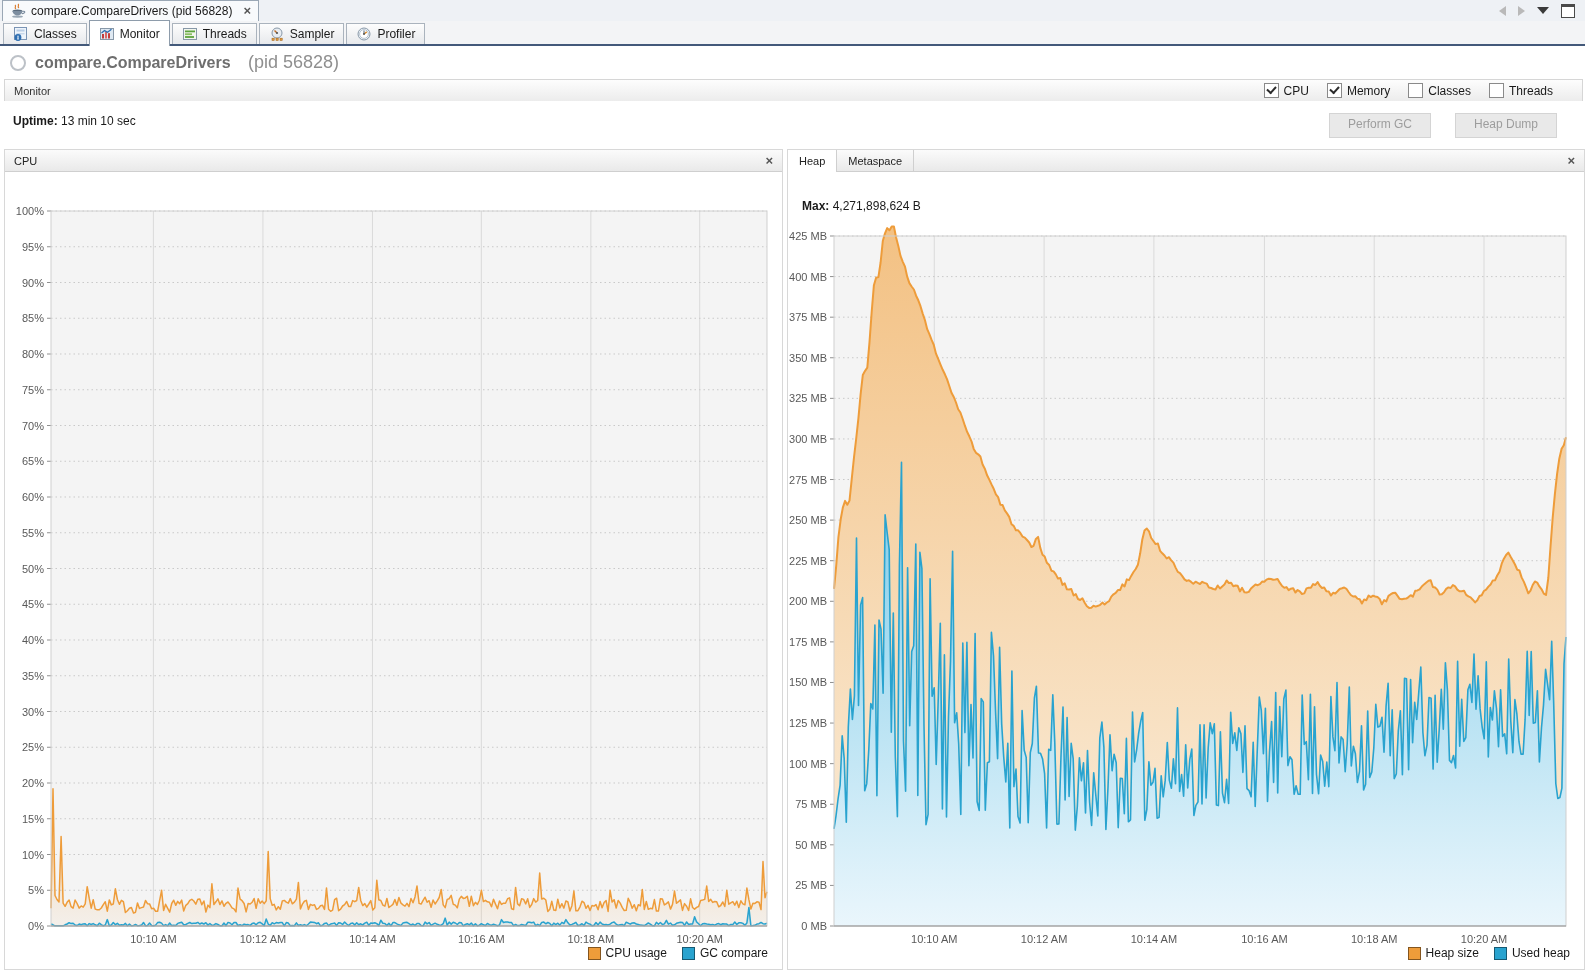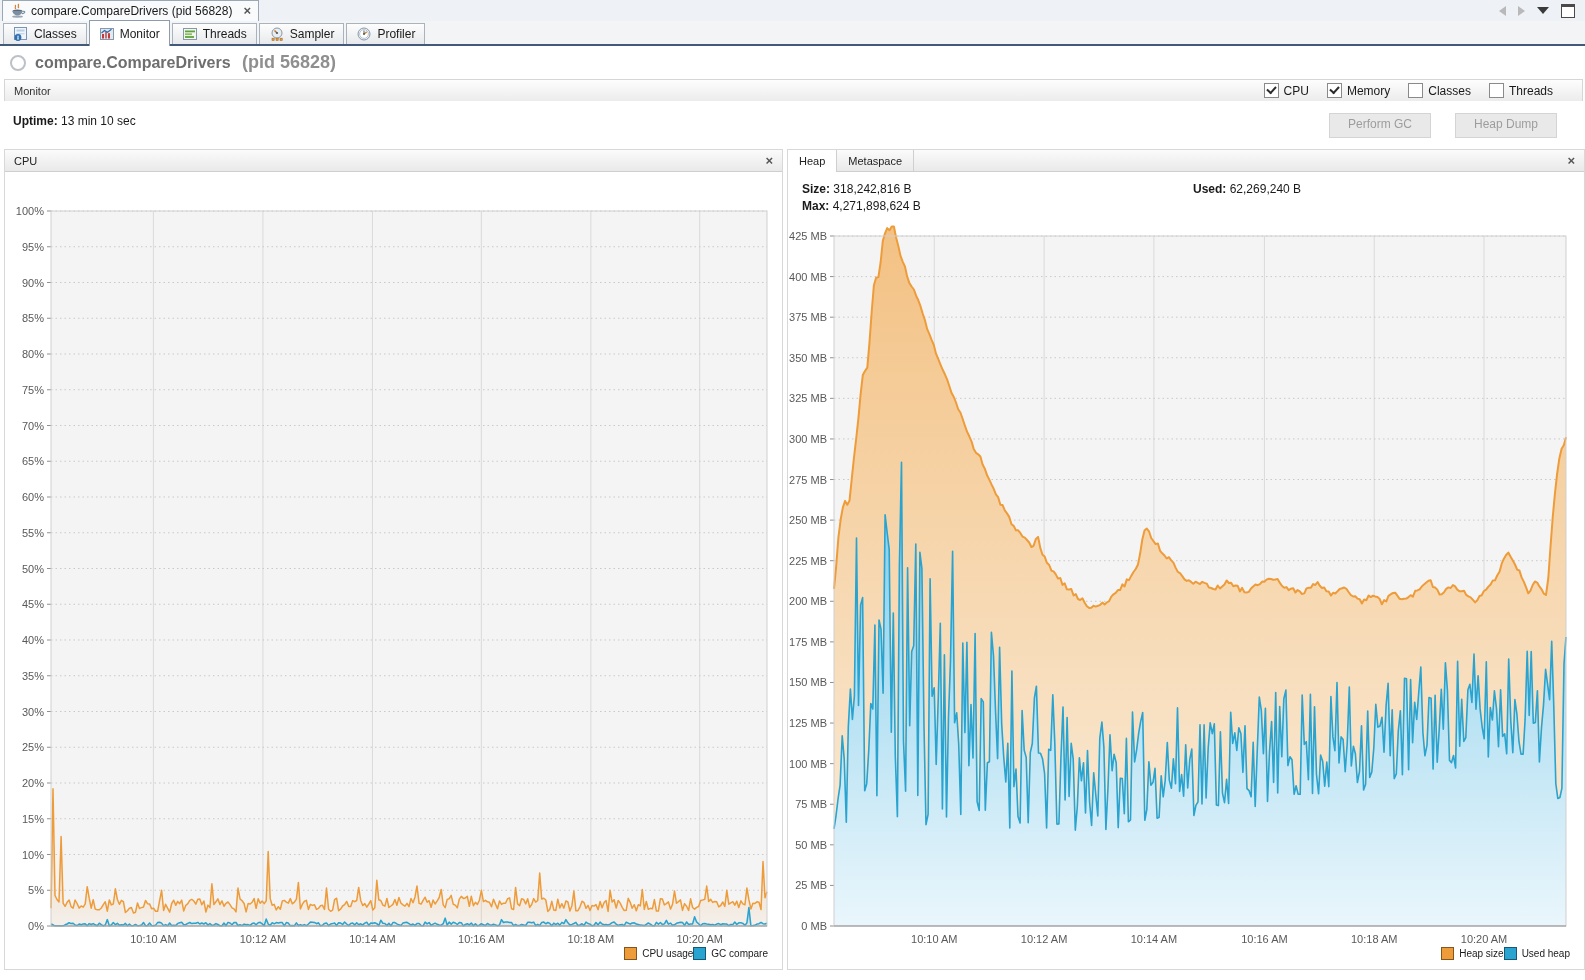--- a/index.html
+++ b/index.html
@@ -21,21 +21,21 @@
   .toolbar{position:absolute;top:21px;left:0;right:0;height:23px;background:#f3f4f6;
            border-bottom:2px solid #43597a;display:flex;align-items:flex-end;padding-left:3px;}
   .vtab{height:20px;display:flex;align-items:center;gap:5px;padding:0 9px;font-size:12px;
         background:linear-gradient(#fdfdfd,#e7e9ec);border:1px solid #aab3bd;border-bottom:none;margin-right:2px;}
   .vtab.selected{background:#fff;border-color:#8e9cab;height:25px;position:relative;z-index:3;margin-bottom:-2px;}
   .vicon{width:16px;height:16px;display:inline-block;}
   
   .titlebar{position:absolute;top:46px;left:0;right:0;height:33px;background:#fff;display:flex;align-items:center;padding-left:10px;gap:9px;}
   .status-circle{width:12px;height:12px;border:2px solid #bcc1c7;border-radius:50%;display:inline-block;}
   .app-title{font-size:16px;font-weight:bold;color:#6e6e6e;}
-  .app-pid{font-size:18px;color:#8f8f8f;font-weight:bold;margin-left:8px;}
+  .app-pid{font-size:18px;color:#8f8f8f;font-weight:normal;margin-left:14px;}
   
   .monitorbar{position:absolute;top:79px;left:4px;right:2px;height:21px;background:linear-gradient(#fdfdfd,#ececec);
               border:1px solid #d6d6d6;display:flex;align-items:center;padding:0 9px;font-size:11px;color:#333;}
   .checks{margin-left:auto;display:flex;align-items:center;gap:18px;padding-right:20px;font-size:12px;color:#1a1a1a;}
   .check{display:flex;align-items:center;gap:5px;}
   .cb{width:13px;height:13px;background:#fff;border:1px solid #8a8a8a;position:relative;display:inline-block;}
   .cb.checked::after{content:"";position:absolute;left:2px;top:2px;width:7px;height:4px;
                      border-left:2px solid #2b2b2b;border-bottom:2px solid #2b2b2b;transform:rotate(-48deg);}
   
   .staterow{position:absolute;top:101px;left:0;right:0;height:48px;background:#fff;}
@@ -51,21 +51,21 @@
   #heap-panel{left:787px;width:796px;}
   .panel-header{height:21px;background:linear-gradient(#fbfbfb,#e9e9e9);border-bottom:1px solid #cfcfcf;
                 display:flex;align-items:center;padding:0 0 0 9px;font-size:11px;color:#222;}
   .panel-close{margin-left:auto;margin-right:9px;color:#555;font-weight:bold;font-size:13px;line-height:12px;}
   .htab{height:21px;display:flex;align-items:center;padding:0 11px;border-right:1px solid #cfcfcf;font-size:11px;}
   .htab.selected{background:#fff;position:relative;z-index:2;height:22px;margin-bottom:-1px;border-right:1px solid #cfcfcf;}
   .statline{position:absolute;left:14px;right:0;height:15px;font-size:12px;}
   .stat b{font-weight:bold;}
   .stat.col2{position:absolute;left:50%;}
   .chart{position:absolute;left:0;top:40px;}
-  .legend{position:absolute;bottom:9px;right:14px;display:flex;align-items:center;font-size:10px;z-index:4;}
+  .legend{position:absolute;bottom:9px;right:14px;display:flex;gap:15px;align-items:center;font-size:12px;z-index:4;}
   .lg-item{display:flex;align-items:center;gap:5px;}
   .lg-sq{width:11px;height:11px;border:1px solid rgba(0,0,0,0.45);display:inline-block;}
 </style>
 </head>
 <body>
 
 <div class="tabstrip">
   <div class="doc-tab">
     <svg class="vicon" width="14" height="14" viewBox="0 0 16 16">
       <path d="M5 2c2 1.5-1.5 2.5 1 4" stroke="#d97a2a" stroke-width="1.2" fill="none"></path>
@@ -290,28 +290,20 @@
     </span>
   </div>
 </div>
 
 <div class="panel" id="heap-panel">
   <div class="panel-header" style="padding-left:0;">
     <span class="htab selected">Heap</span>
     <span class="htab">Metaspace</span>
     <span class="panel-close">×</span>
   </div>
-  <div class="statline" style="top:32px;">
-    <span class="stat">
-      <b>Size:</b> <span>318,242,816 B</span>
-    </span>
-    <span class="stat col2">
-      <b>Used:</b> <span>62,269,240 B</span>
-    </span>
-  </div>
   <div class="statline" style="top:49px;">
     <span class="stat">
       <b>Max:</b> <span>4,271,898,624 B</span>
     </span>
   </div>
   <svg class="chart" id="chart-heap" width="796" height="766">
       <rect x="46" y="46" width="732" height="690" fill="#f4f4f4"></rect>
       <line x1="146.284" y1="46" x2="146.284" y2="736" stroke="#dadada"></line>
       <line x1="256.08399999999995" y1="46" x2="256.08399999999995" y2="736" stroke="#dadada"></line>
       <line x1="365.884" y1="46" x2="365.884" y2="736" stroke="#dadada"></line>

